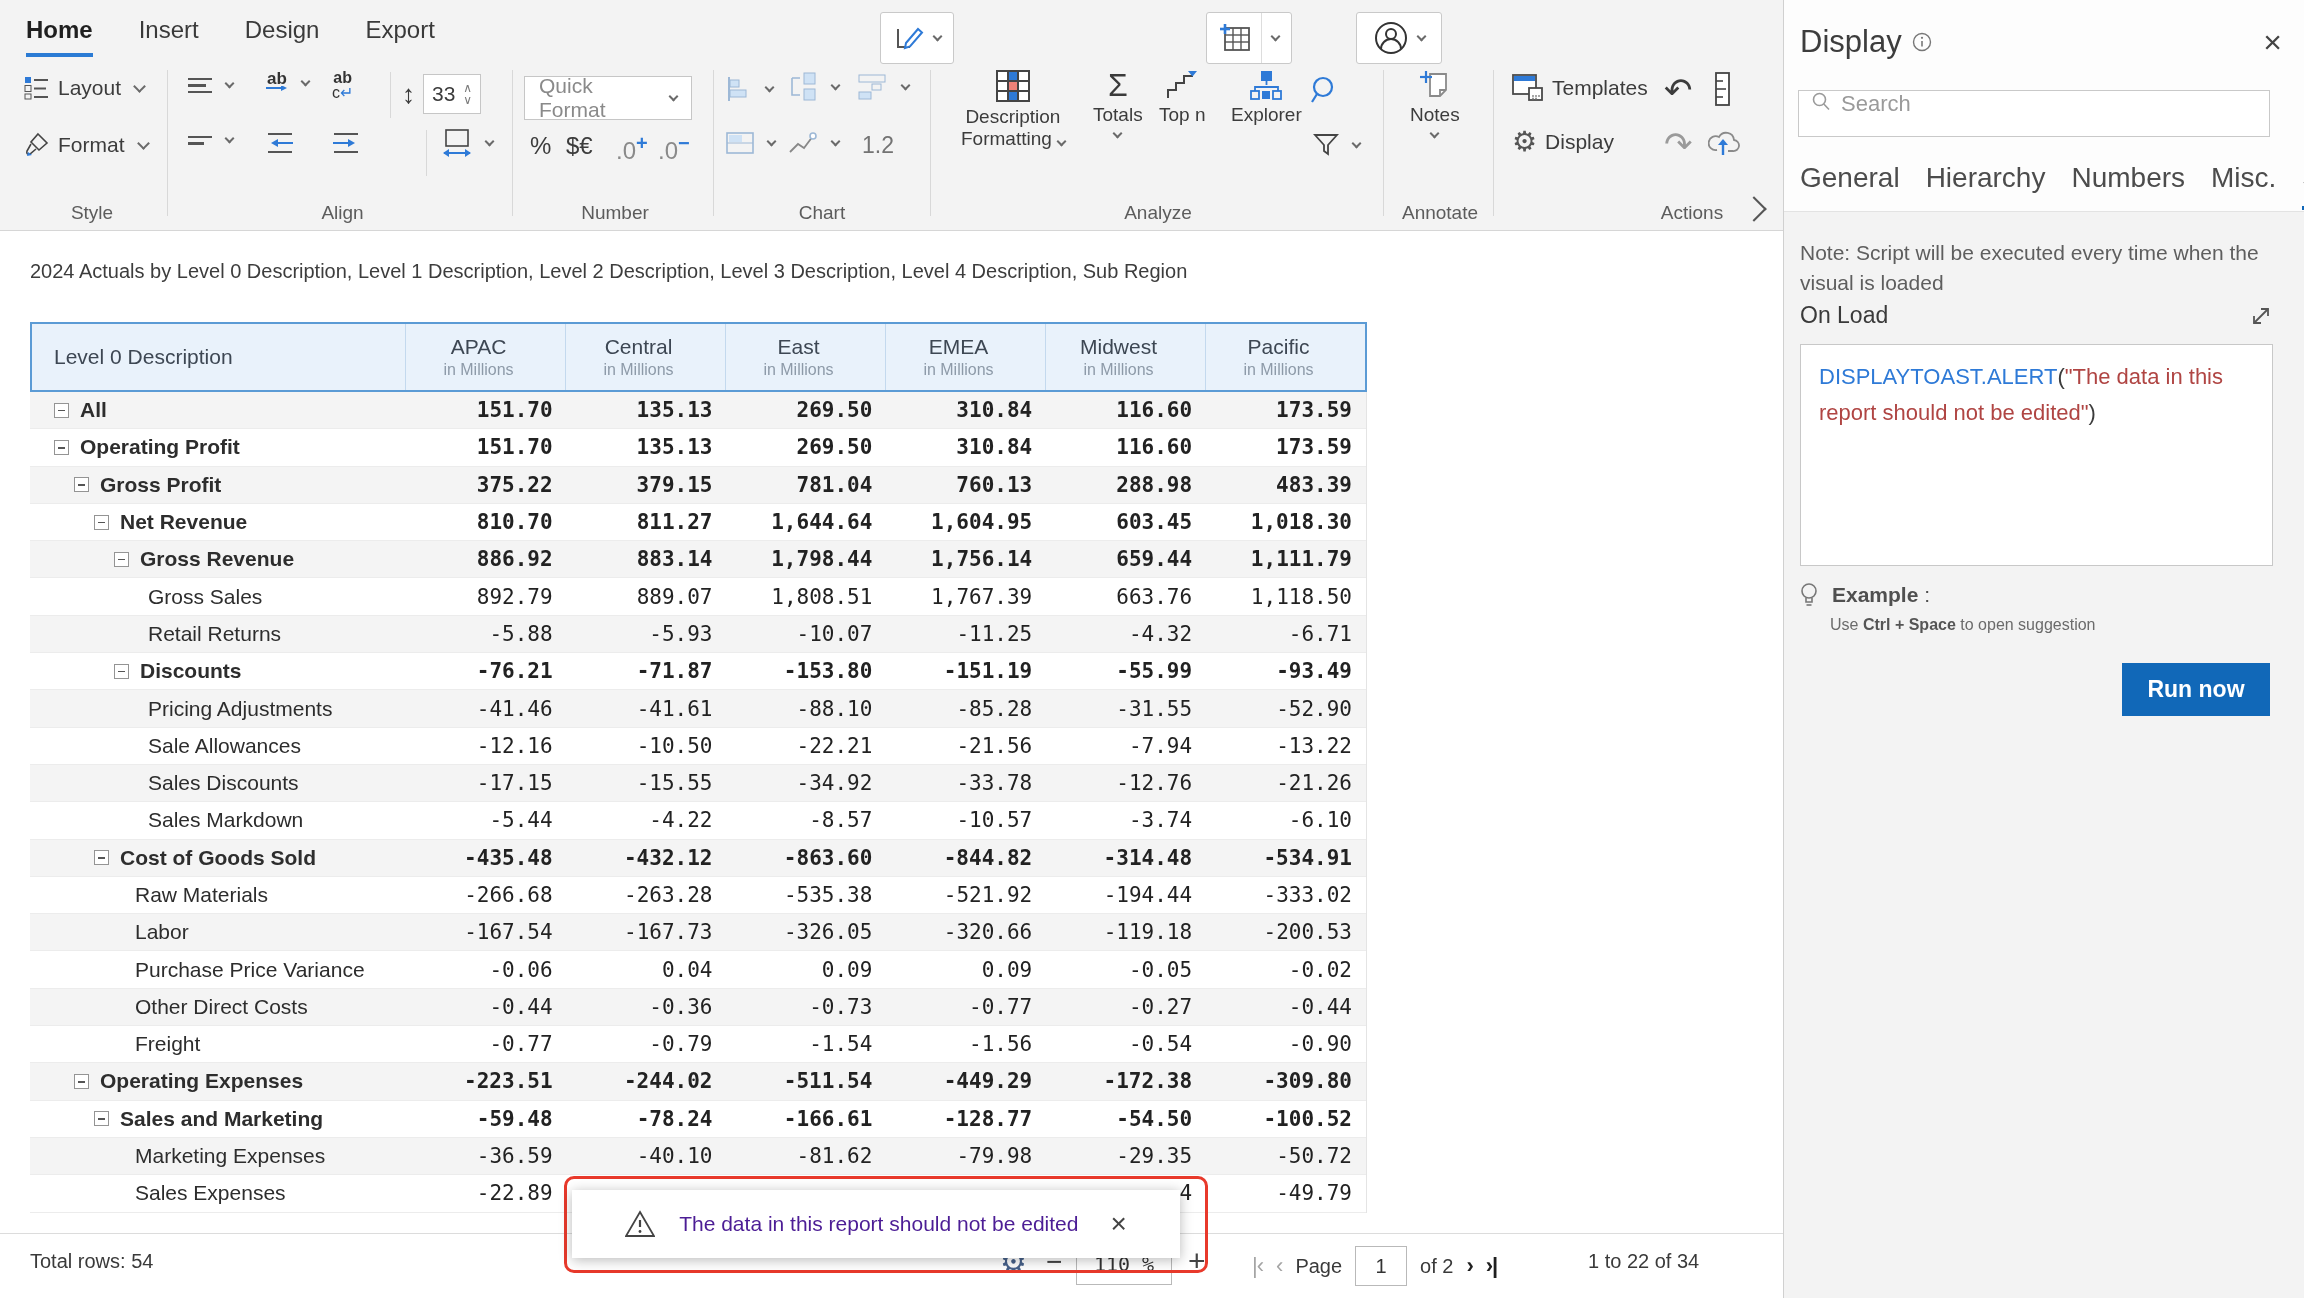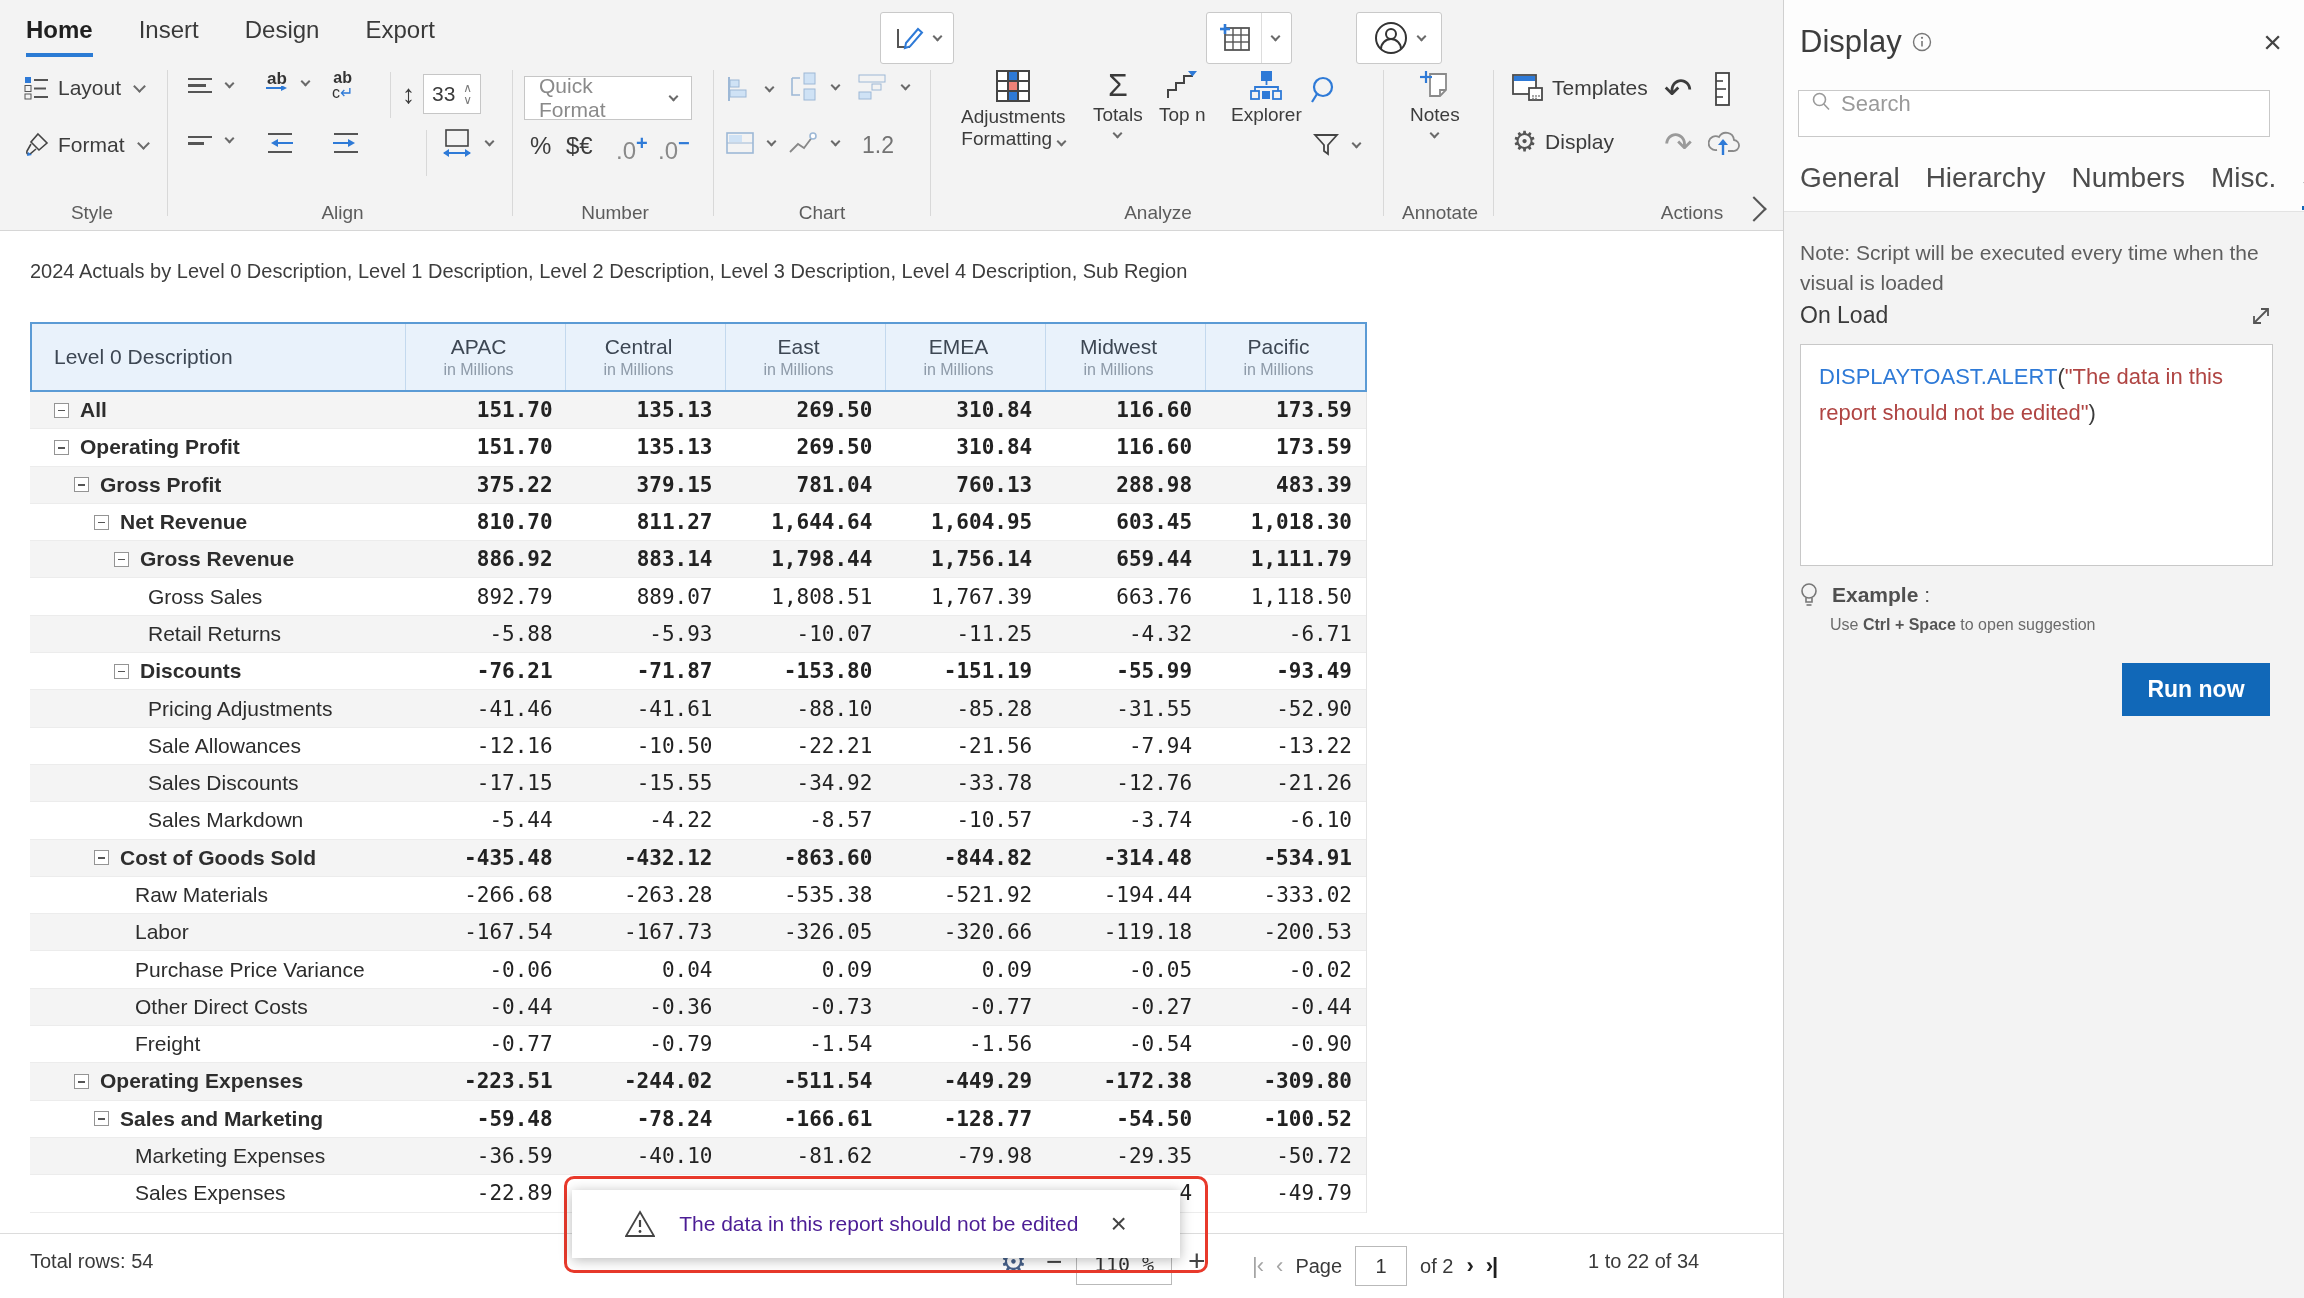--- a/index.html
+++ b/index.html
@@ -298,21 +298,21 @@
               <rect x="1" y="1" width="32" height="30" fill="#fff" stroke="#444" stroke-width="2"></rect>
               <line x1="12" y1="1" x2="12" y2="31" stroke="#444" stroke-width="2"></line>
               <line x1="22" y1="1" x2="22" y2="31" stroke="#444" stroke-width="2"></line>
               <line x1="1" y1="11" x2="33" y2="11" stroke="#444" stroke-width="2"></line>
               <line x1="1" y1="21" x2="33" y2="21" stroke="#444" stroke-width="2"></line>
               <rect x="13" y="2" width="8" height="8" fill="#2e7ad7"></rect>
               <rect x="13" y="12" width="8" height="8" fill="#ef8177"></rect>
               <rect x="13" y="22" width="8" height="8" fill="#2e7ad7"></rect>
             </svg>
         </span>
-        <span><span>Adjustments</span><br><span>Formatting</span><span class="chev sm"></span></span>
+        <span><span>Description</span><br><span>Formatting</span><span class="chev sm"></span></span>
       </div>
       <div class="bigbtn" style="left:152px; top:4px">
         <span class="ic" style="font-size:32px; color:#3a3a3a; line-height:30px">Σ</span>
         <span>Totals</span>
         <span class="chev sm" style="margin:0"></span>
       </div>
       <div class="bigbtn" style="left:218px; top:4px">
         <span class="ic">
           <svg width="32" height="30" viewBox="0 0 32 30">
               <path d="M2 28 v-8 h8 v-7 h8 v-7 h9" fill="none" stroke="#444" stroke-width="2"></path>

